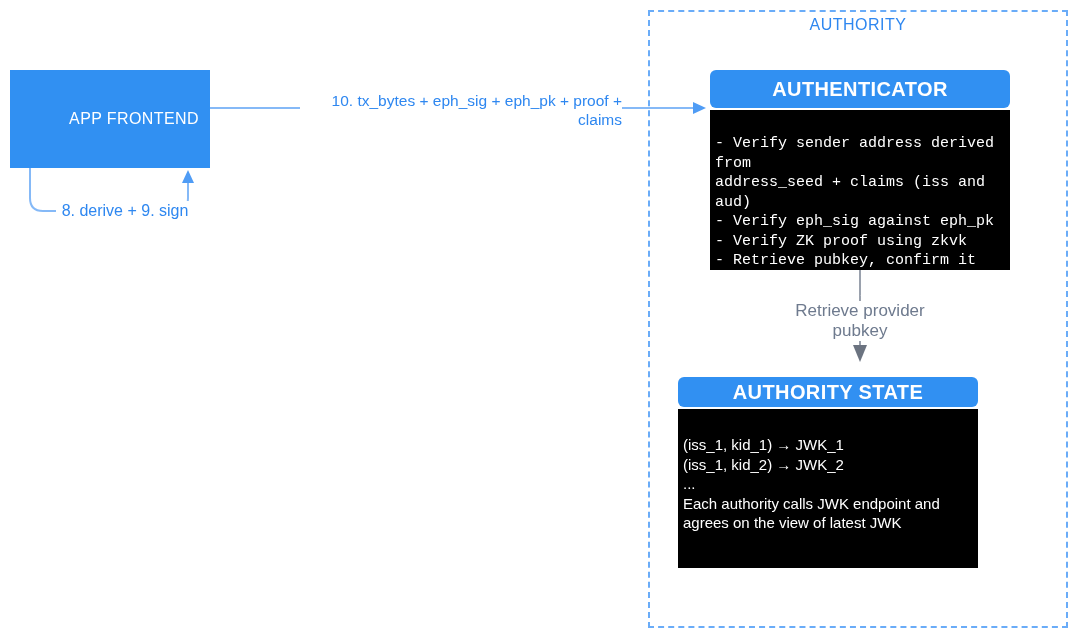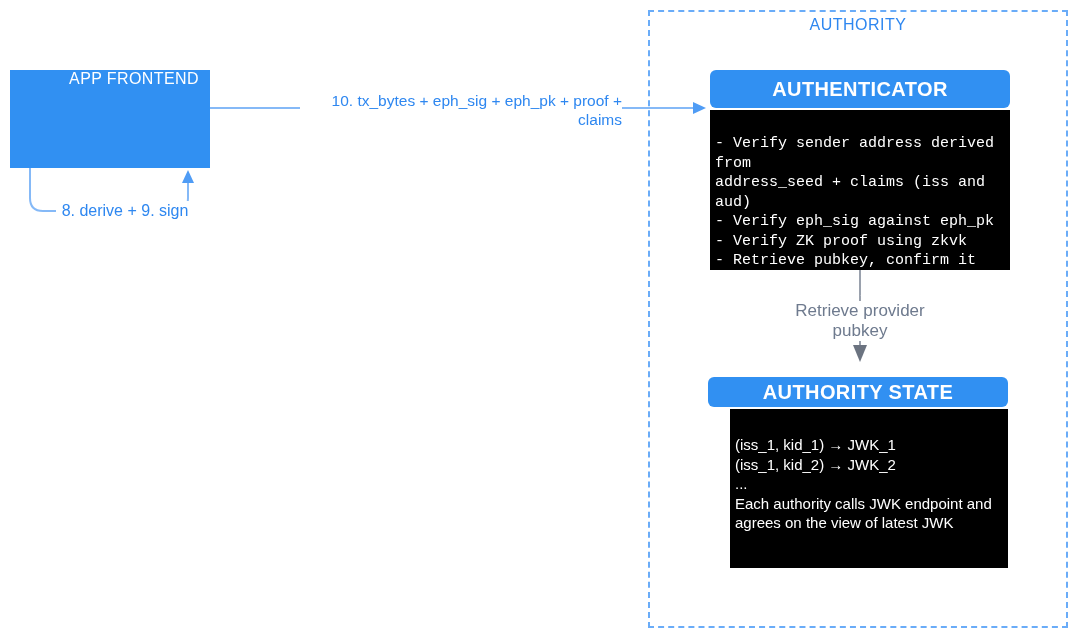--- a/index.html
+++ b/index.html
@@ -23,21 +23,21 @@
   .conn-line { stroke: var(--line-blue); stroke-width: 2; fill: none; }
   .conn-head { fill: var(--arrowhead-blue); stroke: none; }
   .gray-line { stroke: var(--gray-line); stroke-width: 2; fill: none; }
   .gray-head { fill: var(--gray-head); stroke: none; }
 
   .node { position: absolute; z-index: 2; }
 
   .app-frontend {
     left: 10px; top: 70px; width: 200px; height: 98px;
     background: var(--box-blue);
-    display: flex; justify-content: center;
+    display: flex; align-items: center; justify-content: center;
     color: #ffffff; font-size: 16px; font-weight: 500; letter-spacing: 0.4px; padding-left: 48px;
   }
 
   .authority-container {
     position: absolute; left: 648px; top: 10px; width: 420px; height: 618px;
     border: 2px dashed var(--dash-blue); z-index: 0; background: transparent;
   }
   .authority-title {
     position: absolute; left: 648px; top: 16px; width: 420px;
     text-align: center; color: var(--label-blue);
@@ -50,23 +50,23 @@
     display: flex; align-items: center; justify-content: center;
     color: #ffffff; font-size: 20px; font-weight: 700; letter-spacing: 0.4px; border-radius: 6px;
   }
   .block-body {
     margin-top: 2px; background: var(--node-black); color: #ffffff;
     font-size: 15px; font-weight: 500; line-height: 19.5px;
     white-space: pre-line; padding: 24px 5px 0 5px;
   }
   .authenticator-node { left: 710px; top: 70px; }
   .authenticator-node .block-body { height: 160px; font-family: Liberation Mono, monospace; }
-  .authority-state-node { left: 708px; top: 377px; }
+  .authority-state-node { left: 678px; top: 377px; }
   .authority-state-node .block-header { height: 30px; }
-  .authority-state-node .block-body { height: 159px; padding-top: 26px; margin-left: 22px; }
+  .authority-state-node .block-body { height: 159px; padding-top: 26px; }
 
   .edge-label {
     position: absolute; z-index: 3; background: #ffffff;
     text-align: center; white-space: pre-line;
   }
   .tx-arrow-label {
     left: 300px; top: 91px; width: 322px;
     color: var(--label-blue); font-size: 15.5px; line-height: 19px; font-weight: 400; text-align: right;
   }
   .self-loop-label {

